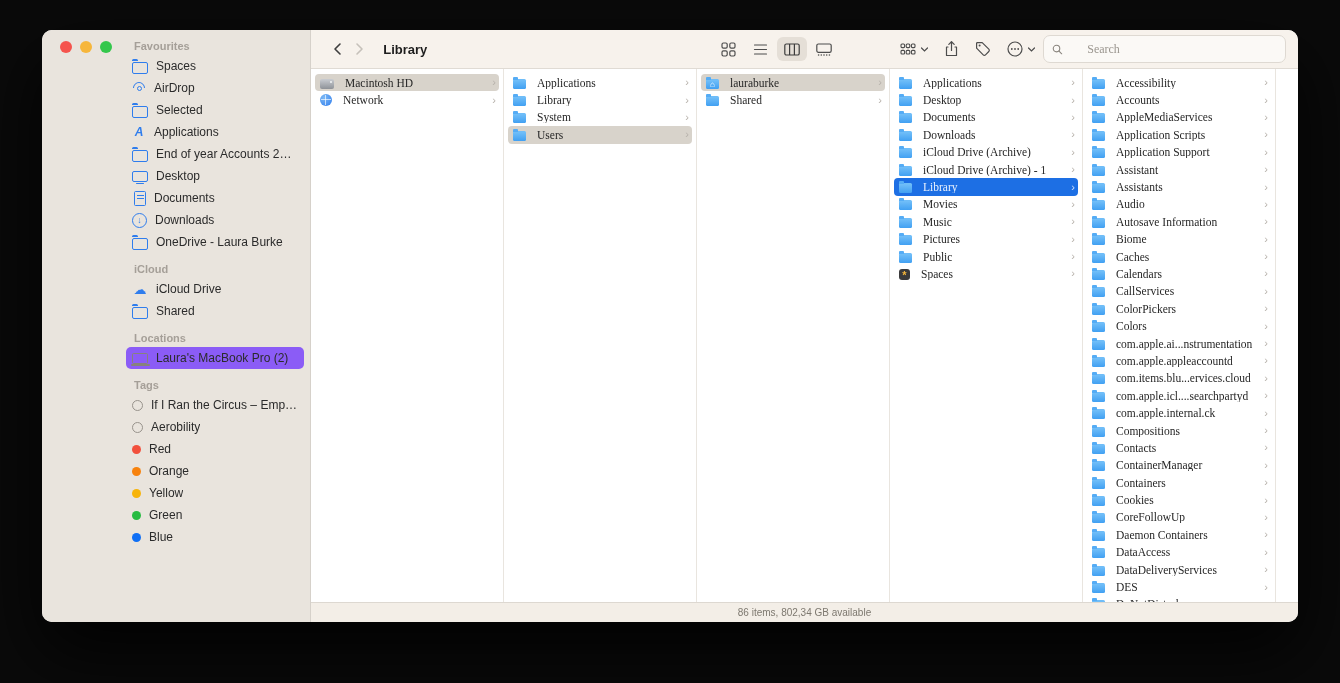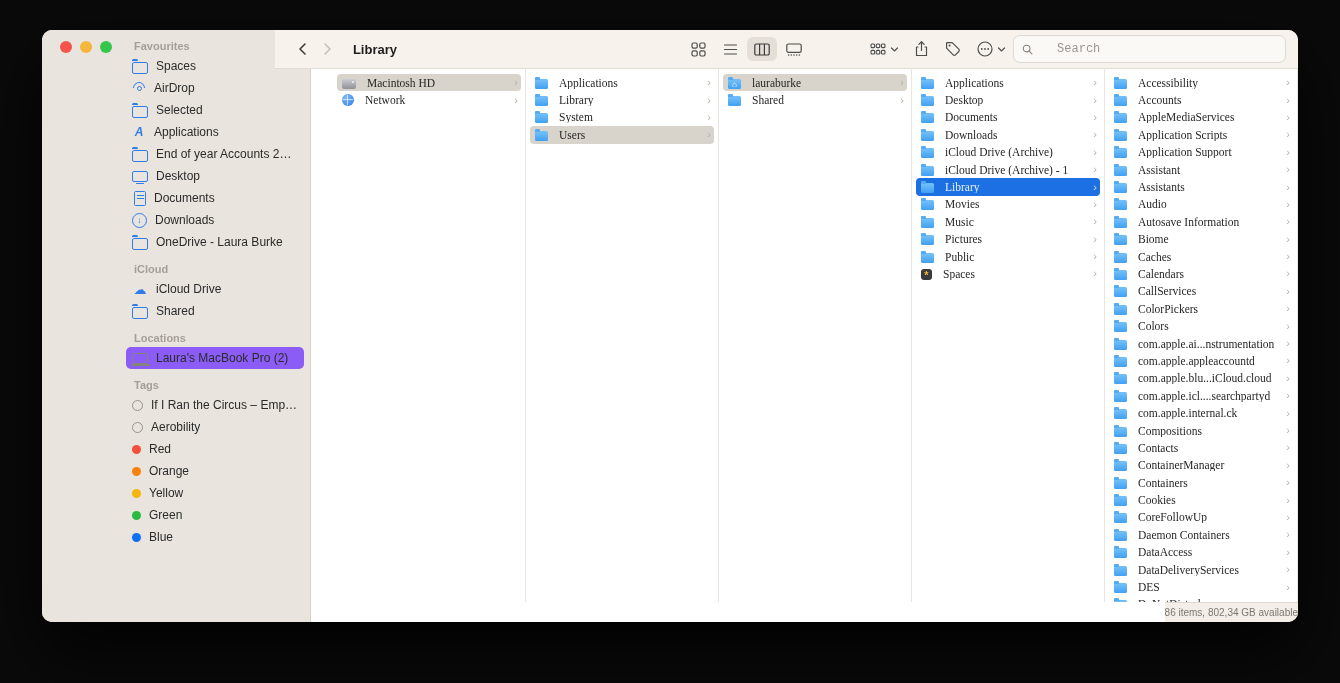--- a/index.html
+++ b/index.html
@@ -11,34 +11,34 @@
   .traffic{display:flex;padding:11px 0 0 18px;height:24px;flex:0 0 auto;}
   .tl{width:12px;height:12px;border-radius:50%;margin-right:8px;}
   .tl.red{background:#f5544d;}.tl.yellow{background:#f6b63b;}.tl.green{background:#34c74c;}
   .sb-sections{flex:1;overflow:hidden;}
   .sb-head{margin:10px 14px 3px;font-size:11px;font-weight:700;color:#a59f98;}
   .sb-item{height:22px;display:flex;align-items:center;margin:0 6px;padding:0 6px;border-radius:5px;
     font-size:12px;color:#2b2b2b;white-space:nowrap;cursor:default;}
   .sb-item.sel{background:#8b5cf6;}
   .sb-item .lbl{overflow:hidden;text-overflow:ellipsis;}
   
-  .main{flex:1;display:flex;flex-direction:column;min-width:0;align-items:flex-end;}
+  .main{flex:1;display:flex;flex-direction:column;min-width:0;}
   .toolbar{flex:0 0 38px;background:#f7f2ec;border-bottom:1px solid #e0dbd4;display:flex;align-items:center;padding:0 12px 0 16px;}
   .navbtn{width:24px;height:24px;display:flex;align-items:center;justify-content:center;border-radius:5px;}
   .title{font-size:13px;font-weight:700;color:#1e1e1e;margin-left:14px;}
   .viewgroup{display:flex;align-items:center;margin-left:285px;}
   .viewbtn{width:30px;height:24px;display:flex;align-items:center;justify-content:center;border-radius:6px;margin:0 1px;}
   .viewbtn.sel{background:#e5dfd7;}
   .tbact{display:flex;align-items:center;margin-left:52px;}
   .actbtn{height:24px;display:flex;align-items:center;justify-content:center;border-radius:5px;padding:0 7px;}
   .chevdown{margin-left:3px;}
   .search{margin-left:auto;width:255px;height:26px;border:1px solid #ded9d2;border-radius:7px;
     background:rgba(255,255,255,.55);display:flex;align-items:center;padding:0 8px;}
   .search input{border:none;outline:none;background:transparent;font-size:12px;color:#333;width:100%;margin-left:22px;
-    font-family:Liberation Mono, monospace;}
+    font-family:Liberation Serif, serif;}
   .search input::placeholder{color:#9b968f;}
   .colwrap{flex:1;background:#fff;display:flex;min-height:0;}
   .col{flex:0 0 192px;border-right:1px solid #e9e5df;padding-top:5px;overflow:hidden;}
   .col.fill{flex:1 1 auto;border-right:none;}
   .row{display:flex;align-items:center;height:17.4px;margin:0 4px;padding:0 3px 0 5px;border-radius:4px;
     font-size:11.5px;color:#262626;cursor:default;}
   .row .lbl{flex:1;white-space:nowrap;overflow:hidden;text-overflow:ellipsis;margin-left:11px;font-family:Liberation Serif, serif;}
   .row .chev{color:#b7b2ab;font-size:11px;line-height:1;margin-left:4px;}
   .row.sel-gray{background:#d8d3cb;}
   .row.sel-blue{background:#1d6fe4;color:#e9f1fd;}
@@ -491,21 +491,21 @@
             <span class="lbl">com.apple.ai...nstrumentation</span>
             <span class="chev">›</span>
           </div>
           <div class="row">
             <span class="ic ic-folder"></span>
             <span class="lbl">com.apple.appleaccountd</span>
             <span class="chev">›</span>
           </div>
           <div class="row">
             <span class="ic ic-folder"></span>
-            <span class="lbl">com.apple.blu...iCloud.cloud</span>
+            <span class="lbl">com.items.blu...ervices.cloud</span>
             <span class="chev">›</span>
           </div>
           <div class="row">
             <span class="ic ic-folder"></span>
             <span class="lbl">com.apple.icl....searchpartyd</span>
             <span class="chev">›</span>
           </div>
           <div class="row">
             <span class="ic ic-folder"></span>
             <span class="lbl">com.apple.internal.ck</span>

